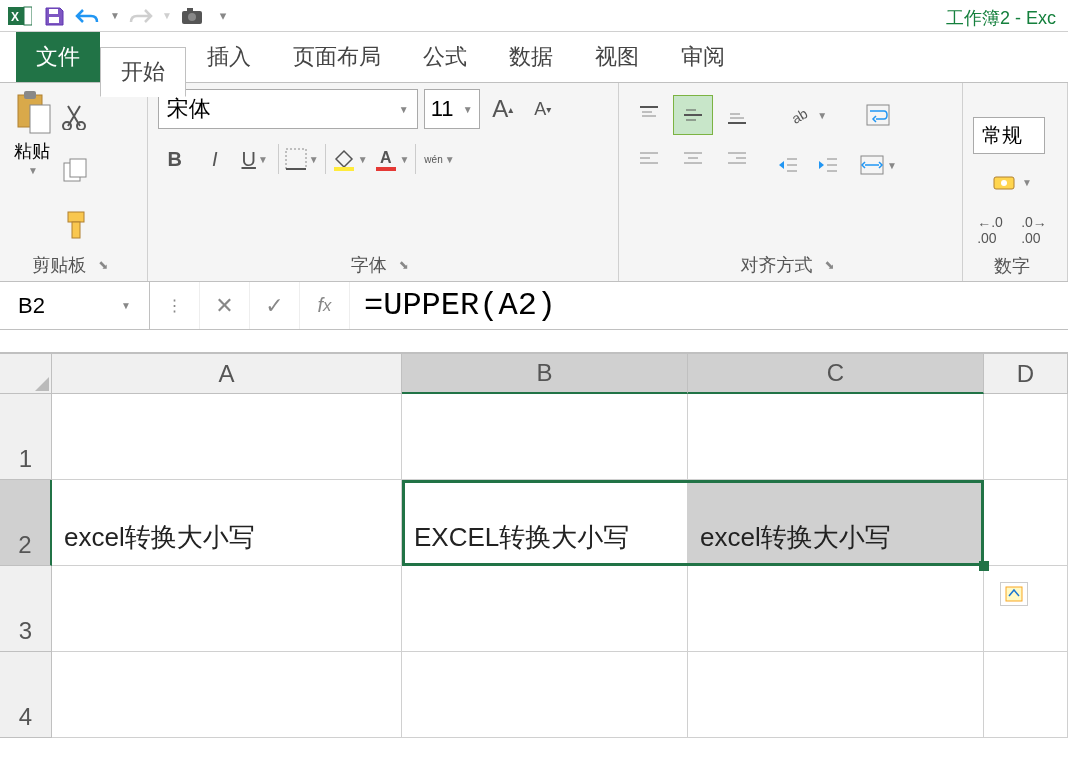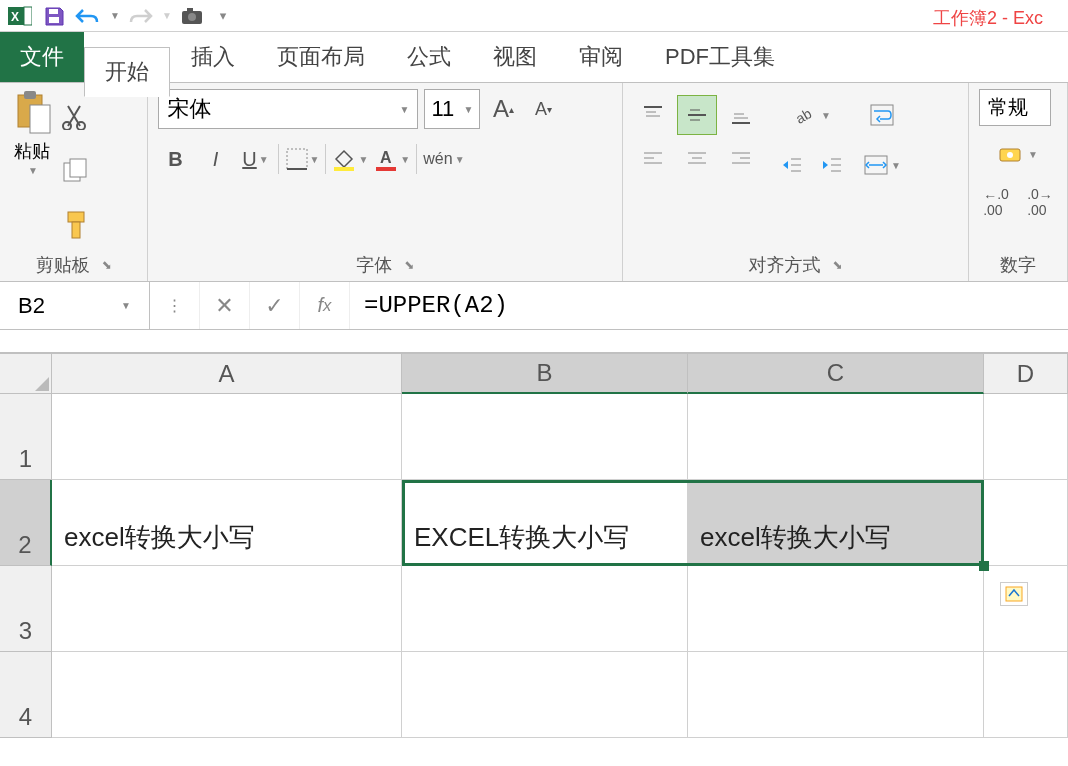--- a/index.html
+++ b/index.html
@@ -1,49 +1,49 @@
 <!DOCTYPE html>
 <html><head>
 <meta charset="utf-8">
 <style>
 * { box-sizing: border-box; margin: 0; padding: 0; font-family: "Microsoft YaHei", sans-serif; }
 body { background: #fff; width: 1068px; height: 766px; overflow: hidden; }
 
 .qat { height: 32px; background: #fff; display: flex; align-items: center; padding: 0 6px; gap: 6px; border-bottom: 1px solid #d0d0d0; }
 .qat-icon { width: 28px; height: 24px; display: flex; align-items: center; justify-content: center; color: #666; }
-.title-bar { position: absolute; right: 25px; top: 6px; font-size: 18px; color: #ef4444; white-space: nowrap; }
+.title-bar { position: absolute; right: 12px; top: 6px; font-size: 18px; color: #15803d; white-space: nowrap; }
 
 .tabs { height: 50px; display: flex; align-items: stretch; background: #fff; }
 .tab { padding: 0 20px; display: flex; align-items: center; font-size: 22px; color: #444; cursor: pointer; border: 1px solid transparent; }
-.tab.file { background: #217346; color: #fff; border:none; }
+.tab.file { background: #217346; color: #fff; border:none;margin-left:16px; }
 .tab.active { background: #fff; border: 1px solid #c0c0c0; border-bottom: 1px solid #fff; position: relative; top: 15px; }
 
 .ribbon { height: 200px; background: #f5f5f5; border-top: 1px solid #c0c0c0; border-bottom: 1px solid #c0c0c0; display: flex; }
-.ribbon-group { border-right: 1px solid #d0d0d0; padding: 6px 10px 4px 10px; display: flex; flex-direction: column; justify-content: space-between; }
+.ribbon-group { border-right: 1px solid #d0d0d0; padding: 6px 16px 4px 10px; display: flex; flex-direction: column; justify-content: space-between; }
 .group-label { text-align: left; font-size: 18px; color: #555; padding-top: 4px; display:flex; align-items:center; justify-content:center; gap:12px;}
 .group-content { display: flex; gap: 8px; flex: 1; }
 .dialog-launcher { font-size: 12px; color: #888; }
 
 .paste-col { display:flex; flex-direction:column; align-items:center; justify-content:flex-start; gap:2px;}
 .mini-col { display:flex; flex-direction:column; gap:8px; justify-content:space-around; padding-top:6px;}
 
 .font-row1 { display:flex; gap:6px; align-items:center; }
 .font-select { width: 260px; height:40px; border:1px solid #aaa; background:#fff; font-size:22px; padding:4px 8px; display:flex; align-items:center; justify-content:space-between;}
 .size-select { width: 56px; height:40px; border:1px solid #aaa; background:#fff; font-size:22px; padding:4px 6px; display:flex; align-items:center; justify-content:space-between;}
 .btn { min-width:34px; height:40px; display:flex; align-items:center; justify-content:center; color:#555; font-size:20px; cursor:pointer; }
 .dd { font-size:10px; color:#888; margin-left:2px;}
 
 .align-grid { display:grid; grid-template-columns: repeat(3, 40px); grid-template-rows: 40px 40px; gap:4px; }
 .align-btn { display:flex; align-items:center; justify-content:center; border:1px solid transparent;}
 .align-btn.sel { background:#c8e6c9; border:1px solid #7cb342;}
 
 .namebox-row { height: 48px; border-bottom: 1px solid #c0c0c0; display:flex; align-items:stretch; }
 .namebox { width: 150px; border-right:1px solid #c0c0c0; display:flex; align-items:center; padding:0 18px; font-size:22px; justify-content:space-between;}
 .fb-btn { width:50px; display:flex; align-items:center; justify-content:center; color:#888; border-right:1px solid #eee;}
-.formula-input { flex:1; padding:0 14px; font-size:24px; font-family: "Courier New", monospace; display:flex; align-items:center;text-align:right;}
+.formula-input { flex:1; padding:0 14px; font-size:32px; font-family: "Courier New", monospace; display:flex; align-items:center;text-align:right;}
 
 .spacer-row { height: 24px; border-bottom: 2px solid #c0c0c0; }
 
 .grid { display: grid; grid-template-columns: 52px 350px 286px 296px 84px; }
 .col-head { background:#f0f0f0; border-right:1px solid #c0c0c0; border-bottom:1px solid #c0c0c0; text-align:center; font-size:24px; color:#555; height:40px; display:flex; align-items:center; justify-content:center;}
 .col-head.sel { background:#d0d0d0; border-bottom:2px solid #217346;}
 .row-head { background:#f0f0f0; border-right:1px solid #c0c0c0; border-bottom:1px solid #c0c0c0; text-align:center; font-size:24px; color:#555; display:flex; align-items:flex-end; justify-content:center; padding-bottom:6px;}
 .row-head.sel { background:#d0d0d0; border-right:2px solid #217346;}
 .cell { border-right:1px solid #d0d0d0; border-bottom:1px solid #d0d0d0; font-size:26px; padding:10px 12px; display:flex; align-items:flex-end; color:#222;}
 .corner { background:#f0f0f0; border-right:1px solid #c0c0c0; border-bottom:1px solid #c0c0c0; display:flex; align-items:flex-end; justify-content:flex-end; padding:2px;}
@@ -93,23 +93,23 @@
   <span class="dd" style="margin-left:8px; font-size:13px;">▾</span>
   <div class="title-bar">工作簿2 - Exc</div>
 </div>
 
 <div class="tabs">
   <div class="tab file">文件</div>
   <div class="tab active">开始</div>
   <div class="tab">插入</div>
   <div class="tab">页面布局</div>
   <div class="tab">公式</div>
+  <div class="tab">数据</div>
   <div class="tab">视图</div>
   <div class="tab">审阅</div>
-  <div class="tab">PDF工具集</div>
 </div>
 
 <div class="ribbon">
 
   <div class="ribbon-group" style="width:150px">
     <div class="group-content">
       <div class="paste-col">
         <svg width="44" height="48">
             <rect x="8" y="6" width="24" height="32" fill="#d9a94a" stroke="#b08030"></rect>
             <rect x="14" y="2" width="12" height="8" rx="2" fill="#888"></rect>
@@ -179,21 +179,21 @@
           </div>
         <div class="btn">
             <svg width="24" height="24">
               <text x="6" y="16" font-size="16" fill="#555" font-weight="bold">A</text>
               <rect x="2" y="20" width="20" height="4" fill="#e53935"></rect>
             </svg>
             <span class="dd">▼</span>
           </div>
         <div style="width:1px;height:30px;background:#ccc"></div>
         <div class="btn">
-            <span style="font-size:16px">wén</span>
+            <span style="font-size:10px">wén</span>
             <span class="dd">▼</span>
           </div>
       </div>
     </div>
     <div class="group-label">
         <span>字体</span>
         <span class="dialog-launcher">⬊</span>
       </div>
   </div>
 
@@ -286,21 +286,21 @@
       </div>
     </div>
     <div class="group-label">
         <span>对齐方式</span>
         <span class="dialog-launcher">⬊</span>
       </div>
   </div>
 
   <div class="ribbon-group" style="flex:1">
     <div class="group-content" style="flex-direction:column; gap:8px;">
-      <div style="border:1px solid #aaa; background:#fff; padding:4px 8px; font-size:20px; display:flex; justify-content:space-between; width:72px;">
+      <div style="border:1px solid #aaa; background:#fff; padding:4px 8px; font-size:20px; display:flex; justify-content:space-between; width:72px;margin-top:28px;">
           <span>常规</span>
         </div>
       <div class="btn">
           <svg width="28" height="22">
             <rect x="2" y="6" width="20" height="12" rx="2" fill="#ffd54f" stroke="#b08030"></rect>
             <circle cx="12" cy="12" r="3" fill="#fff"></circle>
           </svg>
           <span class="dd">▼</span>
         </div>
       <div style="display:flex;gap:10px">

